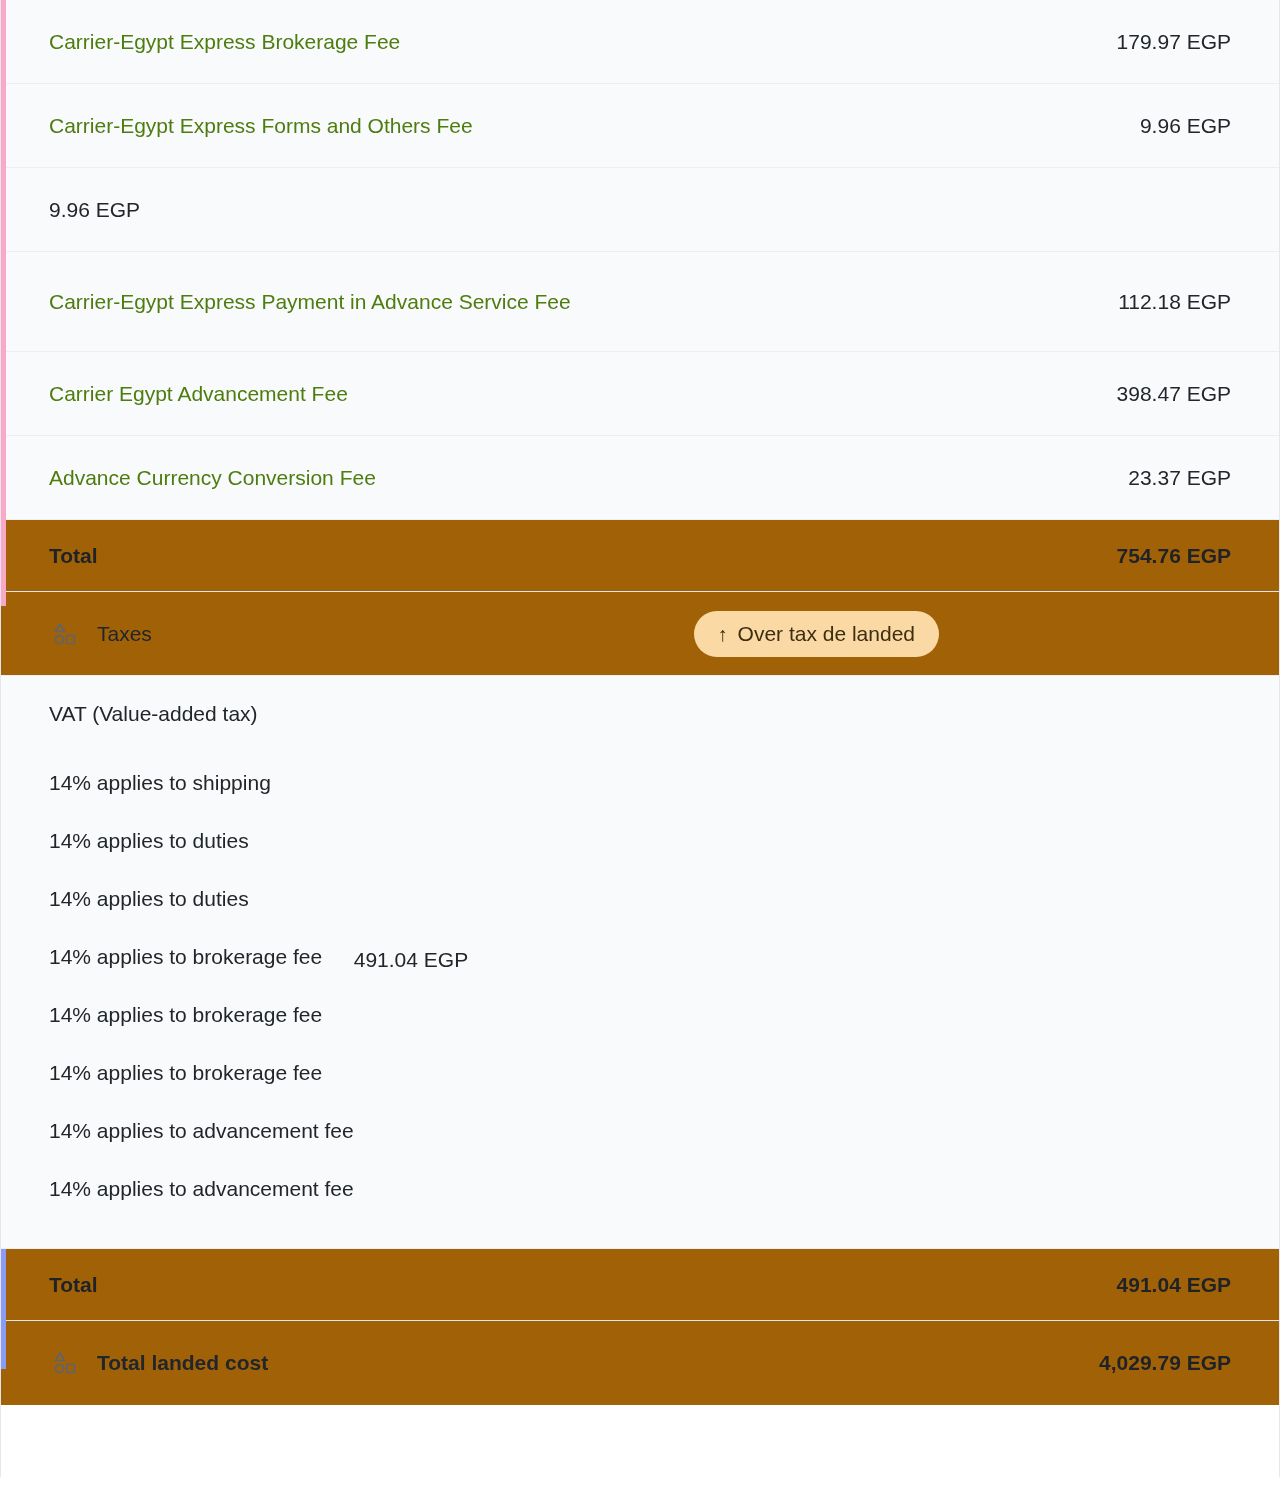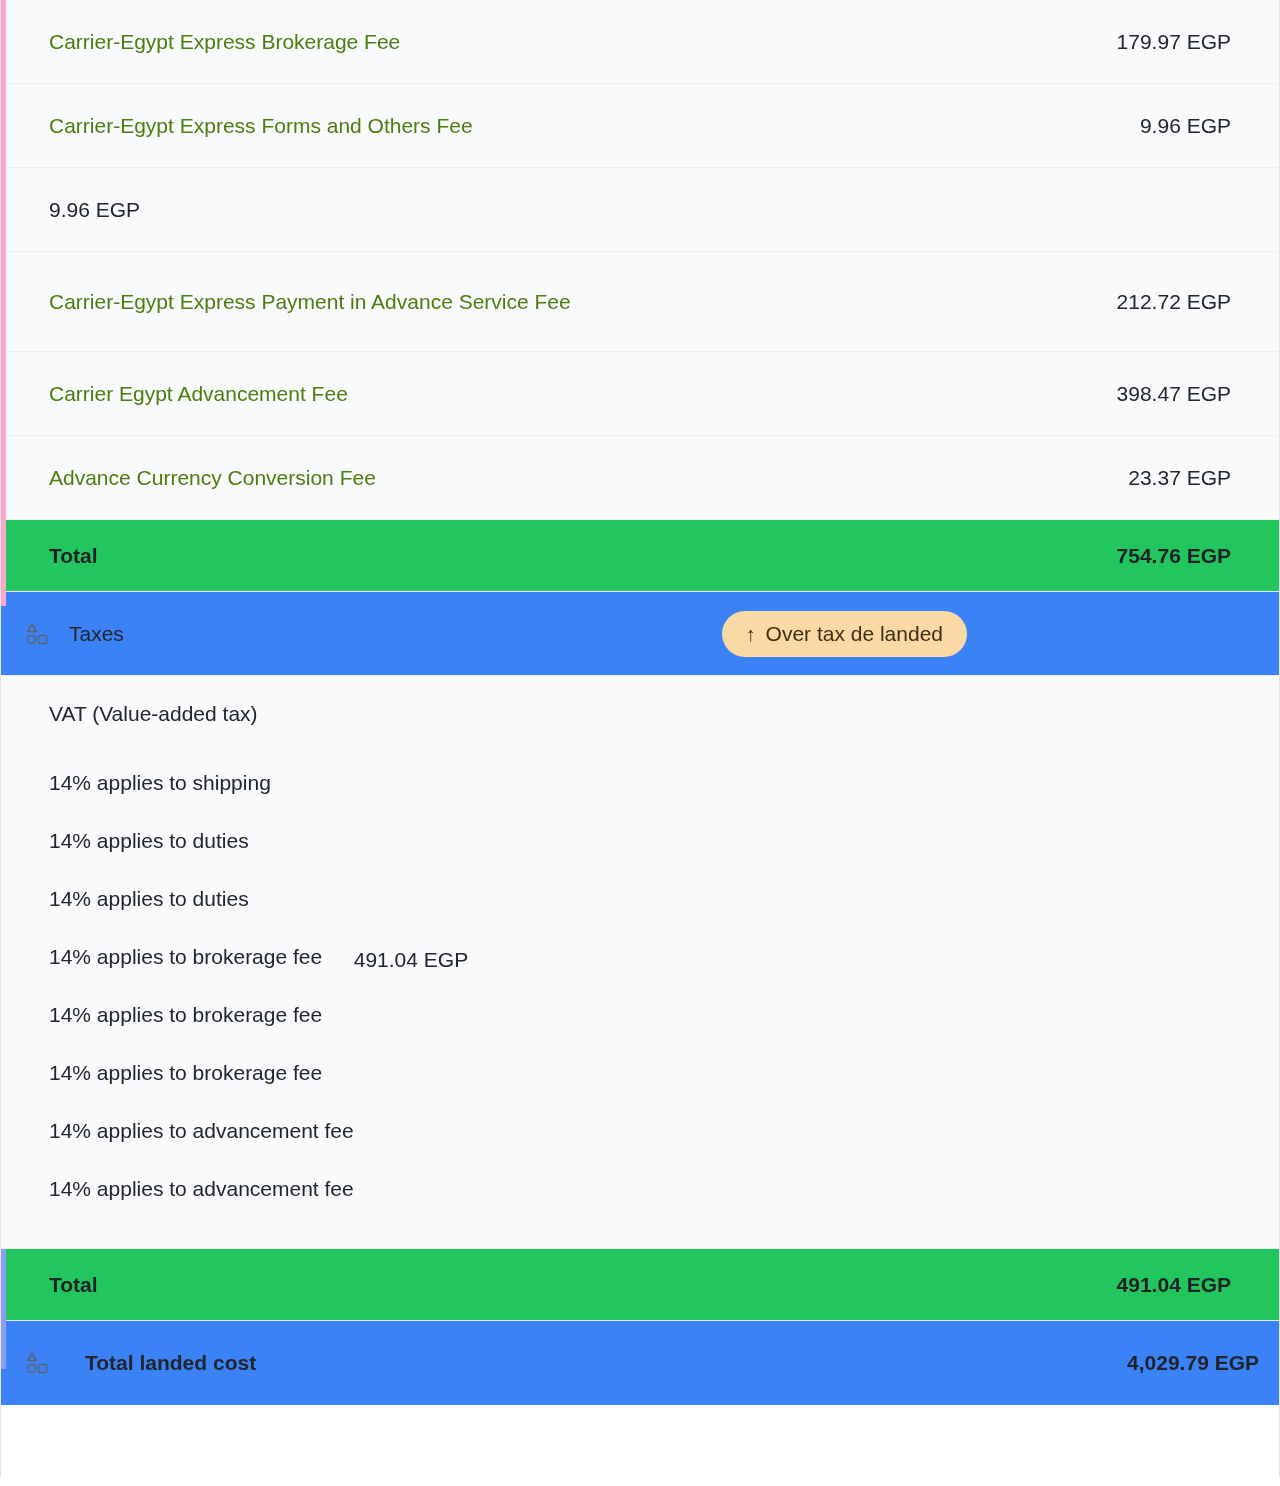--- a/index.html
+++ b/index.html
@@ -55,37 +55,37 @@
   }
   .accent-pink { background: #f9a8c8; }
   .accent-blue { background: #8b9cf7; }
 
   
   .total-row {
     display: flex;
     align-items: center;
     justify-content: space-between;
     padding: 0 48px;
-    background: #22c55e;
+    background: #a16207;
     min-height: 72px;
     border-bottom: 1px solid #e3e5e8;
   }
   .total-row .label,
   .total-row .value {
     font-size: 21px;
     font-weight: bold;
     color: #1f2328;
   }
 
   
   .section-head {
     display: flex;
     align-items: center;
-    padding: 0 20px;
-    background: #3b82f6;
+    padding: 0 48px;
+    background: #a16207;
     min-height: 84px;
     border-bottom: 1px solid #eceef1;
   }
   .section-head .sec-icon {
     width: 34px;
     margin-right: 14px;
     display: flex;
     align-items: center;
     justify-content: center;
   }
@@ -165,21 +165,21 @@
   </div>
   <div class="row">
     <div class="label">Carrier-Egypt Express Forms and Others Fee</div>
     <div class="value">9.96 EGP</div>
   </div>
   <div class="row">
     <div class="value">9.96 EGP</div>
   </div>
   <div class="row" style="min-height:100px;gap:40px;">
     <div class="label" style="max-width:560px;">Carrier-Egypt Express Payment in Advance Service Fee</div>
-    <div class="value">212.72 EGP</div>
+    <div class="value">112.18 EGP</div>
   </div>
   <div class="row">
     <div class="label">Carrier Egypt Advancement Fee</div>
     <div class="value">398.47 EGP</div>
   </div>
   <div class="row">
     <div class="label">Advance Currency Conversion Fee</div>
     <div class="value">23.37 EGP</div>
   </div>
 
@@ -219,21 +219,21 @@
       <div class="tax-line">14% applies to advancement fee</div>
     </div>
     <div class="tax-amount">491.04 EGP</div>
   </div>
 
   <div class="total-row">
     <div class="label">Total</div>
     <div class="value">491.04 EGP</div>
   </div>
 
-  <div class="section-head bold" style="border-bottom:none;gap:16px;">
+  <div class="section-head bold" style="border-bottom:none;">
     <span class="sec-icon">
       <svg width="26" height="26" viewBox="0 0 26 26">
         <polygon points="7,3 11.5,10.5 2.5,10.5" fill="none" stroke="#5b6470" stroke-width="1.6" stroke-linejoin="round"></polygon>
         <circle cx="6.5" cy="18.5" r="4" fill="none" stroke="#5b6470" stroke-width="1.6"></circle>
         <rect x="13.5" y="14.5" width="8" height="8" rx="1" fill="none" stroke="#5b6470" stroke-width="1.6"></rect>
       </svg>
     </span>
     <span class="sec-title">Total landed cost</span>
     <span class="sec-value">4,029.79 EGP</span>
   </div>

